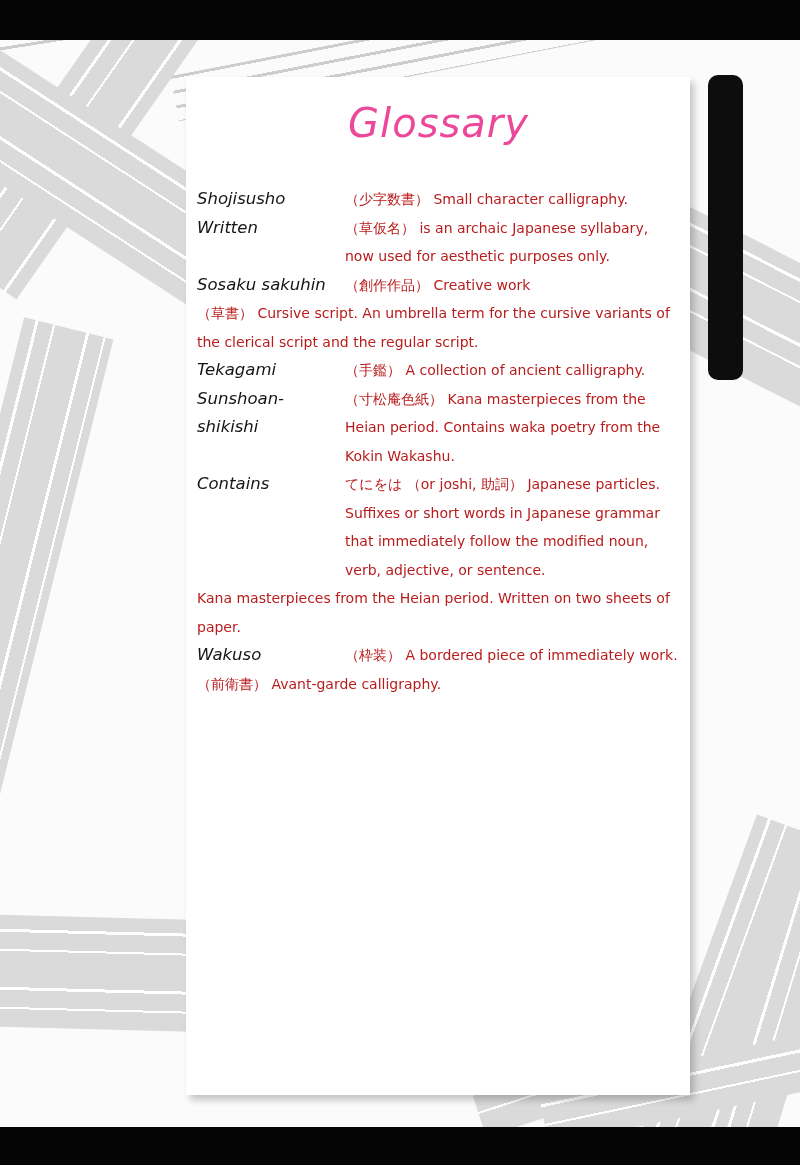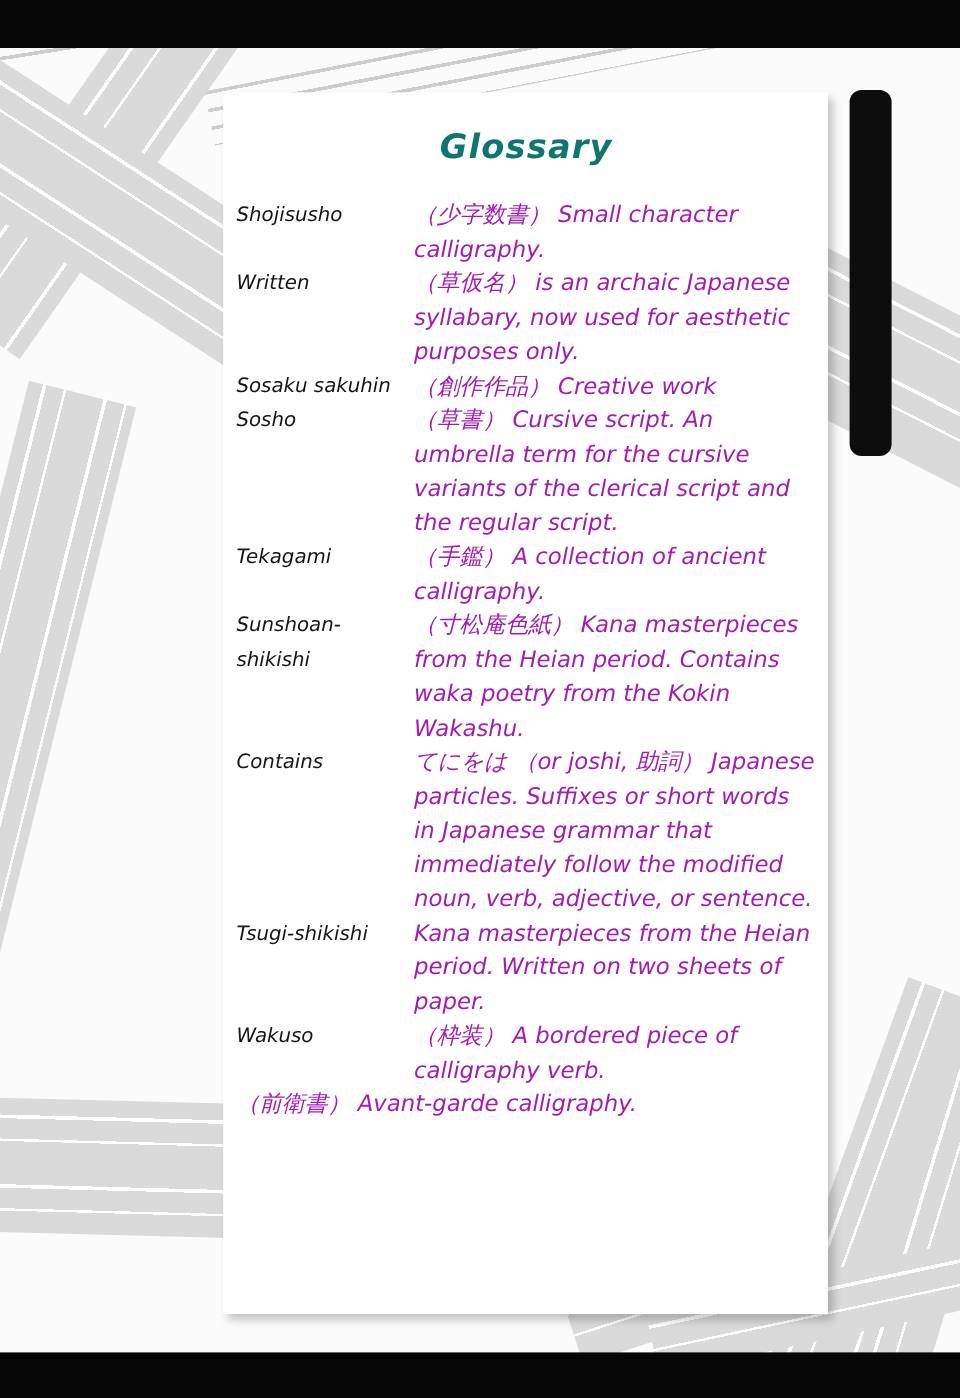--- a/index.html
+++ b/index.html
@@ -57,38 +57,38 @@
   .panel{
     position:absolute;left:186px;top:77px;width:504px;height:1018px;
     background:#ffffff;
     box-shadow:4px 5px 7px rgba(0,0,0,.22);
     box-sizing:border-box;
     padding:0 10px 0 11px;
   }
   .title{
     margin:20px 0 0 0;
     text-align:center;
-    font-size:28px;line-height:52px;
-    font-weight:bold;font-style:italic;
-    color:#0f766e;
+    font-size:40px;line-height:52px;
+    font-weight:normal;font-style:italic;
+    color:#ec4899;
     letter-spacing:1px;
   }
-  .list{margin-top:16px;}
+  .list{margin-top:36px;}
   .row{display:flex;align-items:flex-start;}
   .term{
     width:148px;flex:none;
     font-size:16.5px;line-height:28.5px;
     font-style:italic;font-weight:500;
     color:#151515;
   }
   .def{
     flex:1;
-    font-size:19px;line-height:28.5px;
-    font-style:italic;font-weight:500;
-    color:#a21caf;
+    font-size:14px;line-height:28.5px;
+    font-weight:500;
+    color:#b91c1c;
   }
 </style>
 </head>
 <body>
 
 <div class="page">
 
   <div class="stroke lines s-top-thin"></div>
   <div class="stroke lines s-top-mid"></div>
   <div class="stroke streaky s-band-tl"></div>
@@ -117,47 +117,45 @@
     <div class="term">Written</div>
     <div class="def">（草仮名） is an archaic Japanese syllabary, now used for aesthetic purposes only.</div>
   </div>
 
   <div class="row">
     <div class="term">Sosaku sakuhin</div>
     <div class="def">（創作作品） Creative work</div>
   </div>
 
   <div class="row">
-    <div class="term">Sosho</div>
     <div class="def">（草書） Cursive script. An umbrella term for the cursive variants of the clerical script and the regular script.</div>
   </div>
 
   <div class="row">
     <div class="term">Tekagami</div>
     <div class="def">（手鑑） A collection of ancient calligraphy.</div>
   </div>
 
   <div class="row">
     <div class="term">Sunshoan-shikishi</div>
     <div class="def">（寸松庵色紙） Kana masterpieces from the Heian period. Contains waka poetry from the Kokin Wakashu.</div>
   </div>
 
   <div class="row">
     <div class="term">Contains</div>
     <div class="def">てにをは （or joshi, 助詞） Japanese particles. Suffixes or short words in Japanese grammar that immediately follow the modified noun, verb, adjective, or sentence.</div>
   </div>
 
   <div class="row">
-    <div class="term">Tsugi-shikishi</div>
     <div class="def">Kana masterpieces from the Heian period. Written on two sheets of paper.</div>
   </div>
 
   <div class="row">
     <div class="term">Wakuso</div>
-    <div class="def">（枠装） A bordered piece of calligraphy verb.</div>
+    <div class="def">（枠装） A bordered piece of immediately work.</div>
   </div>
 
   <div class="row">
     <div class="def">（前衛書） Avant-garde calligraphy.</div>
   </div>
 </div>
   </section>
 
 </div>
 

